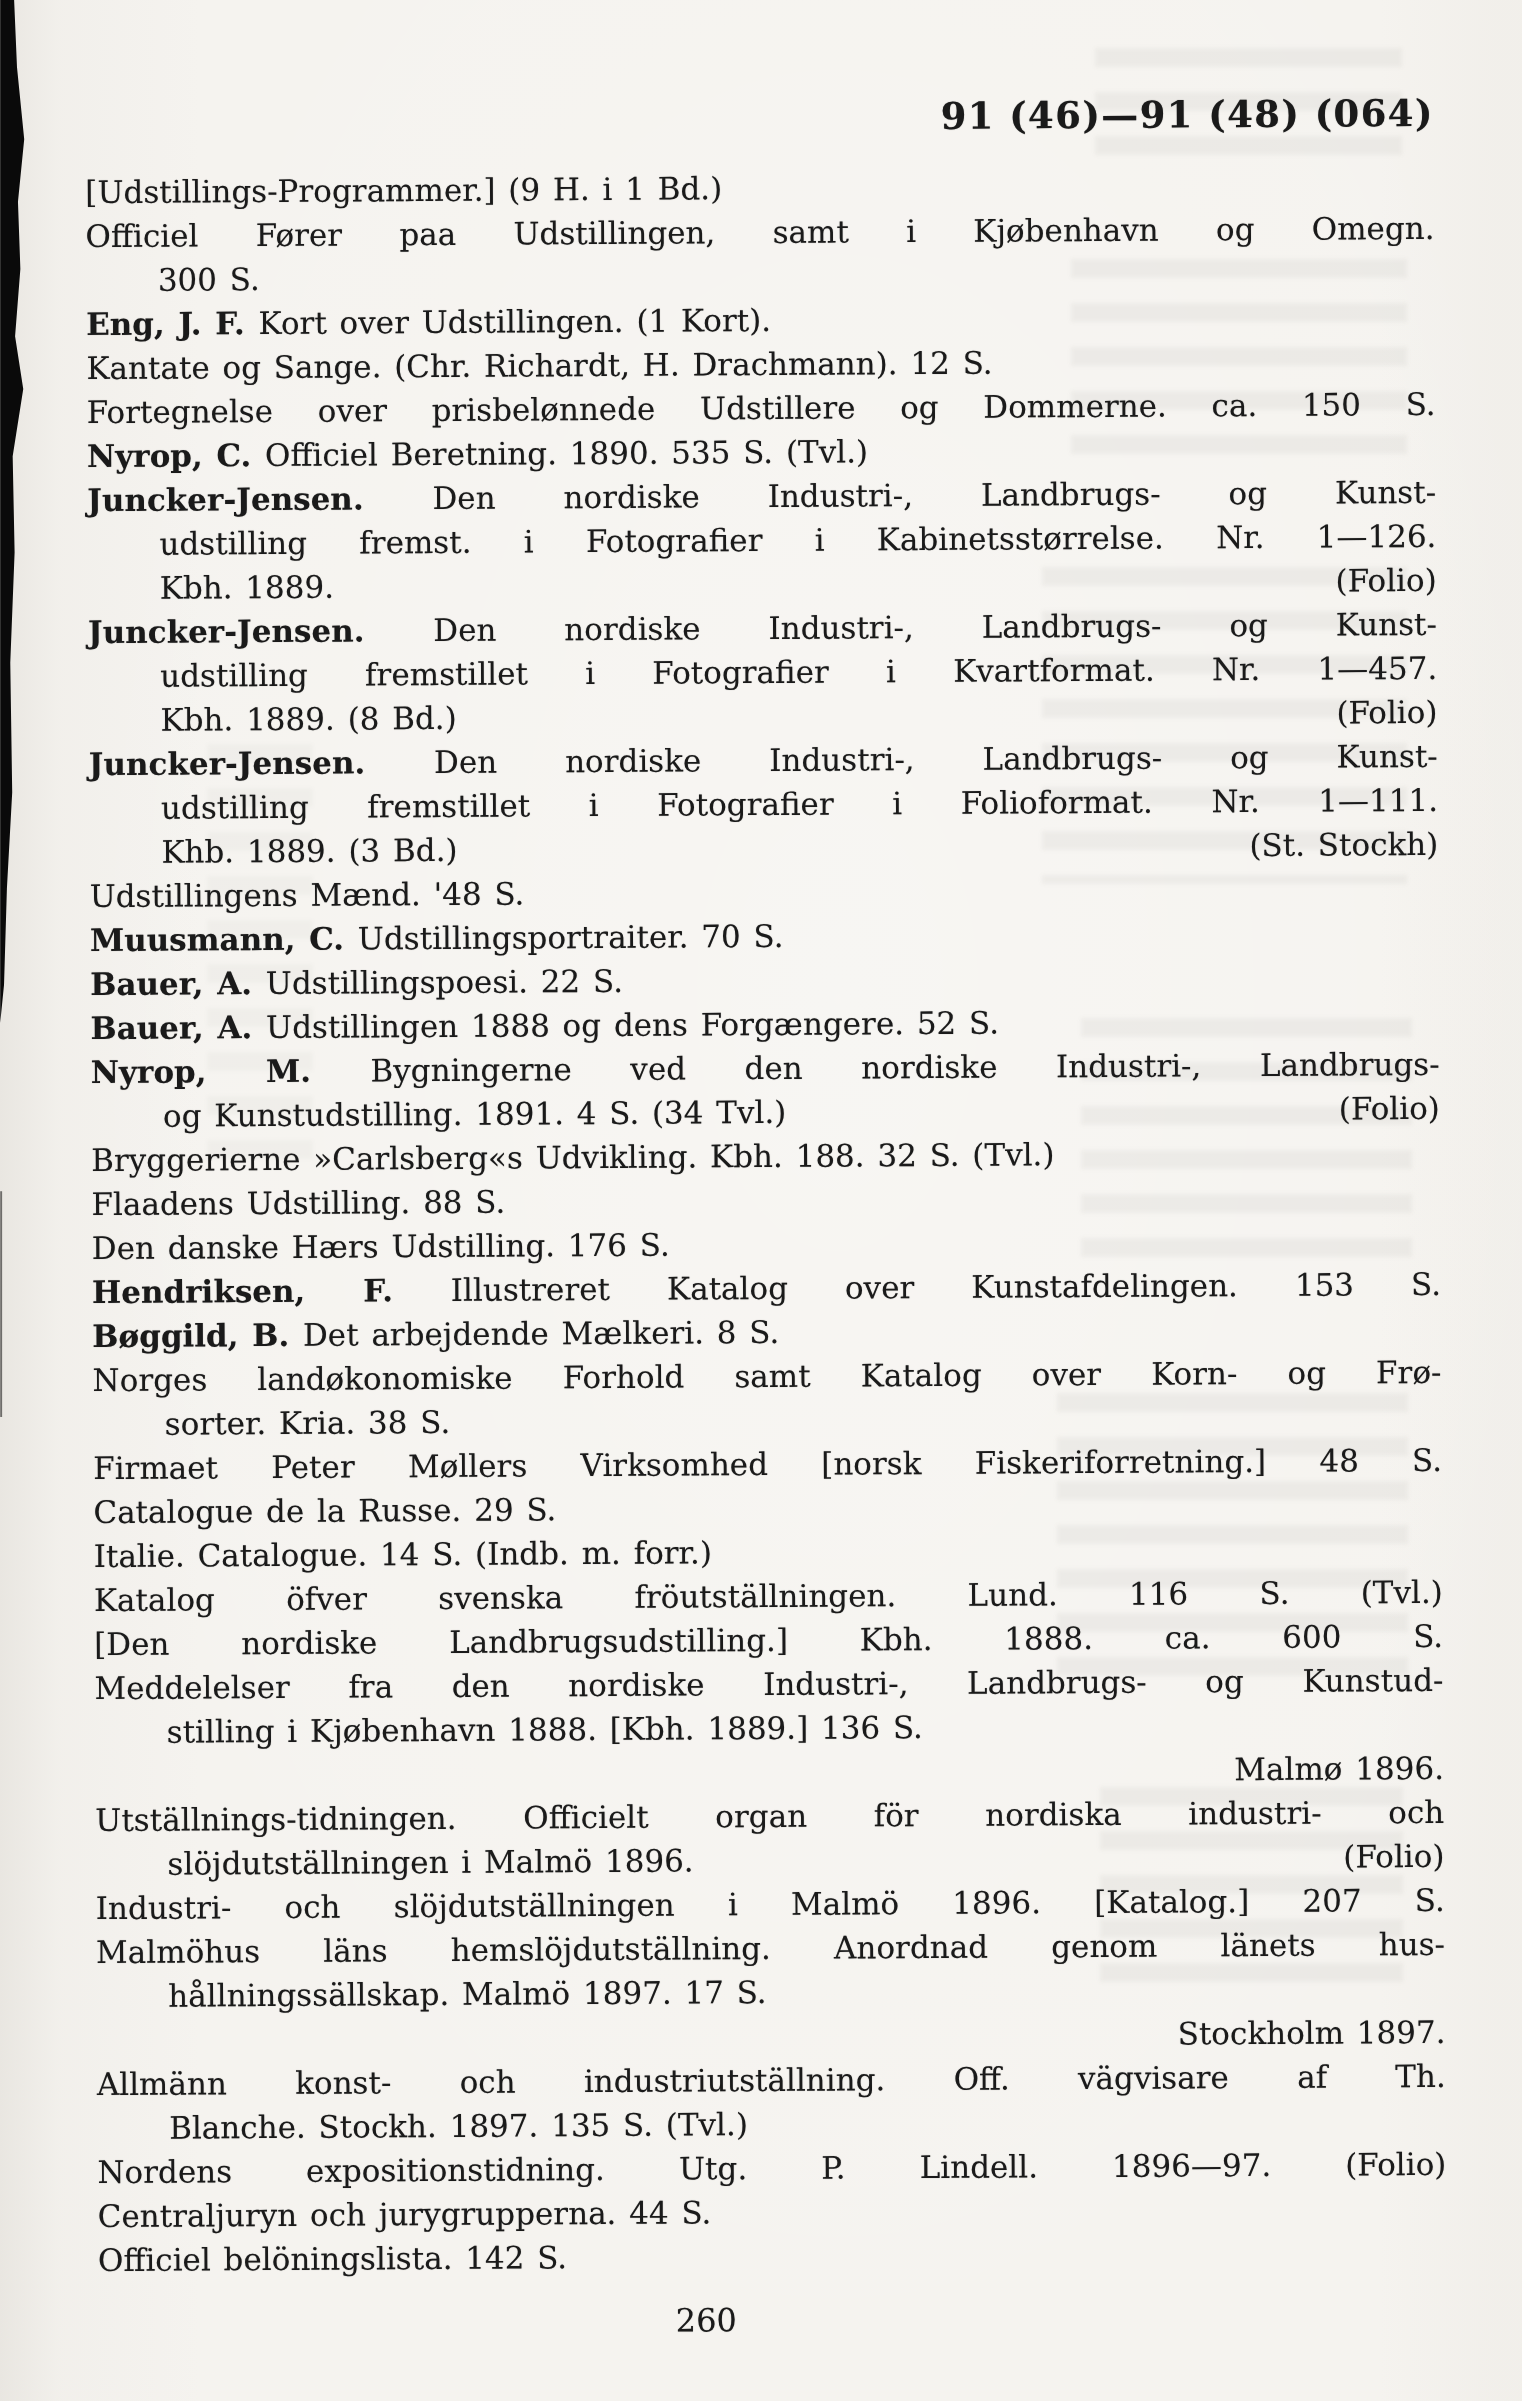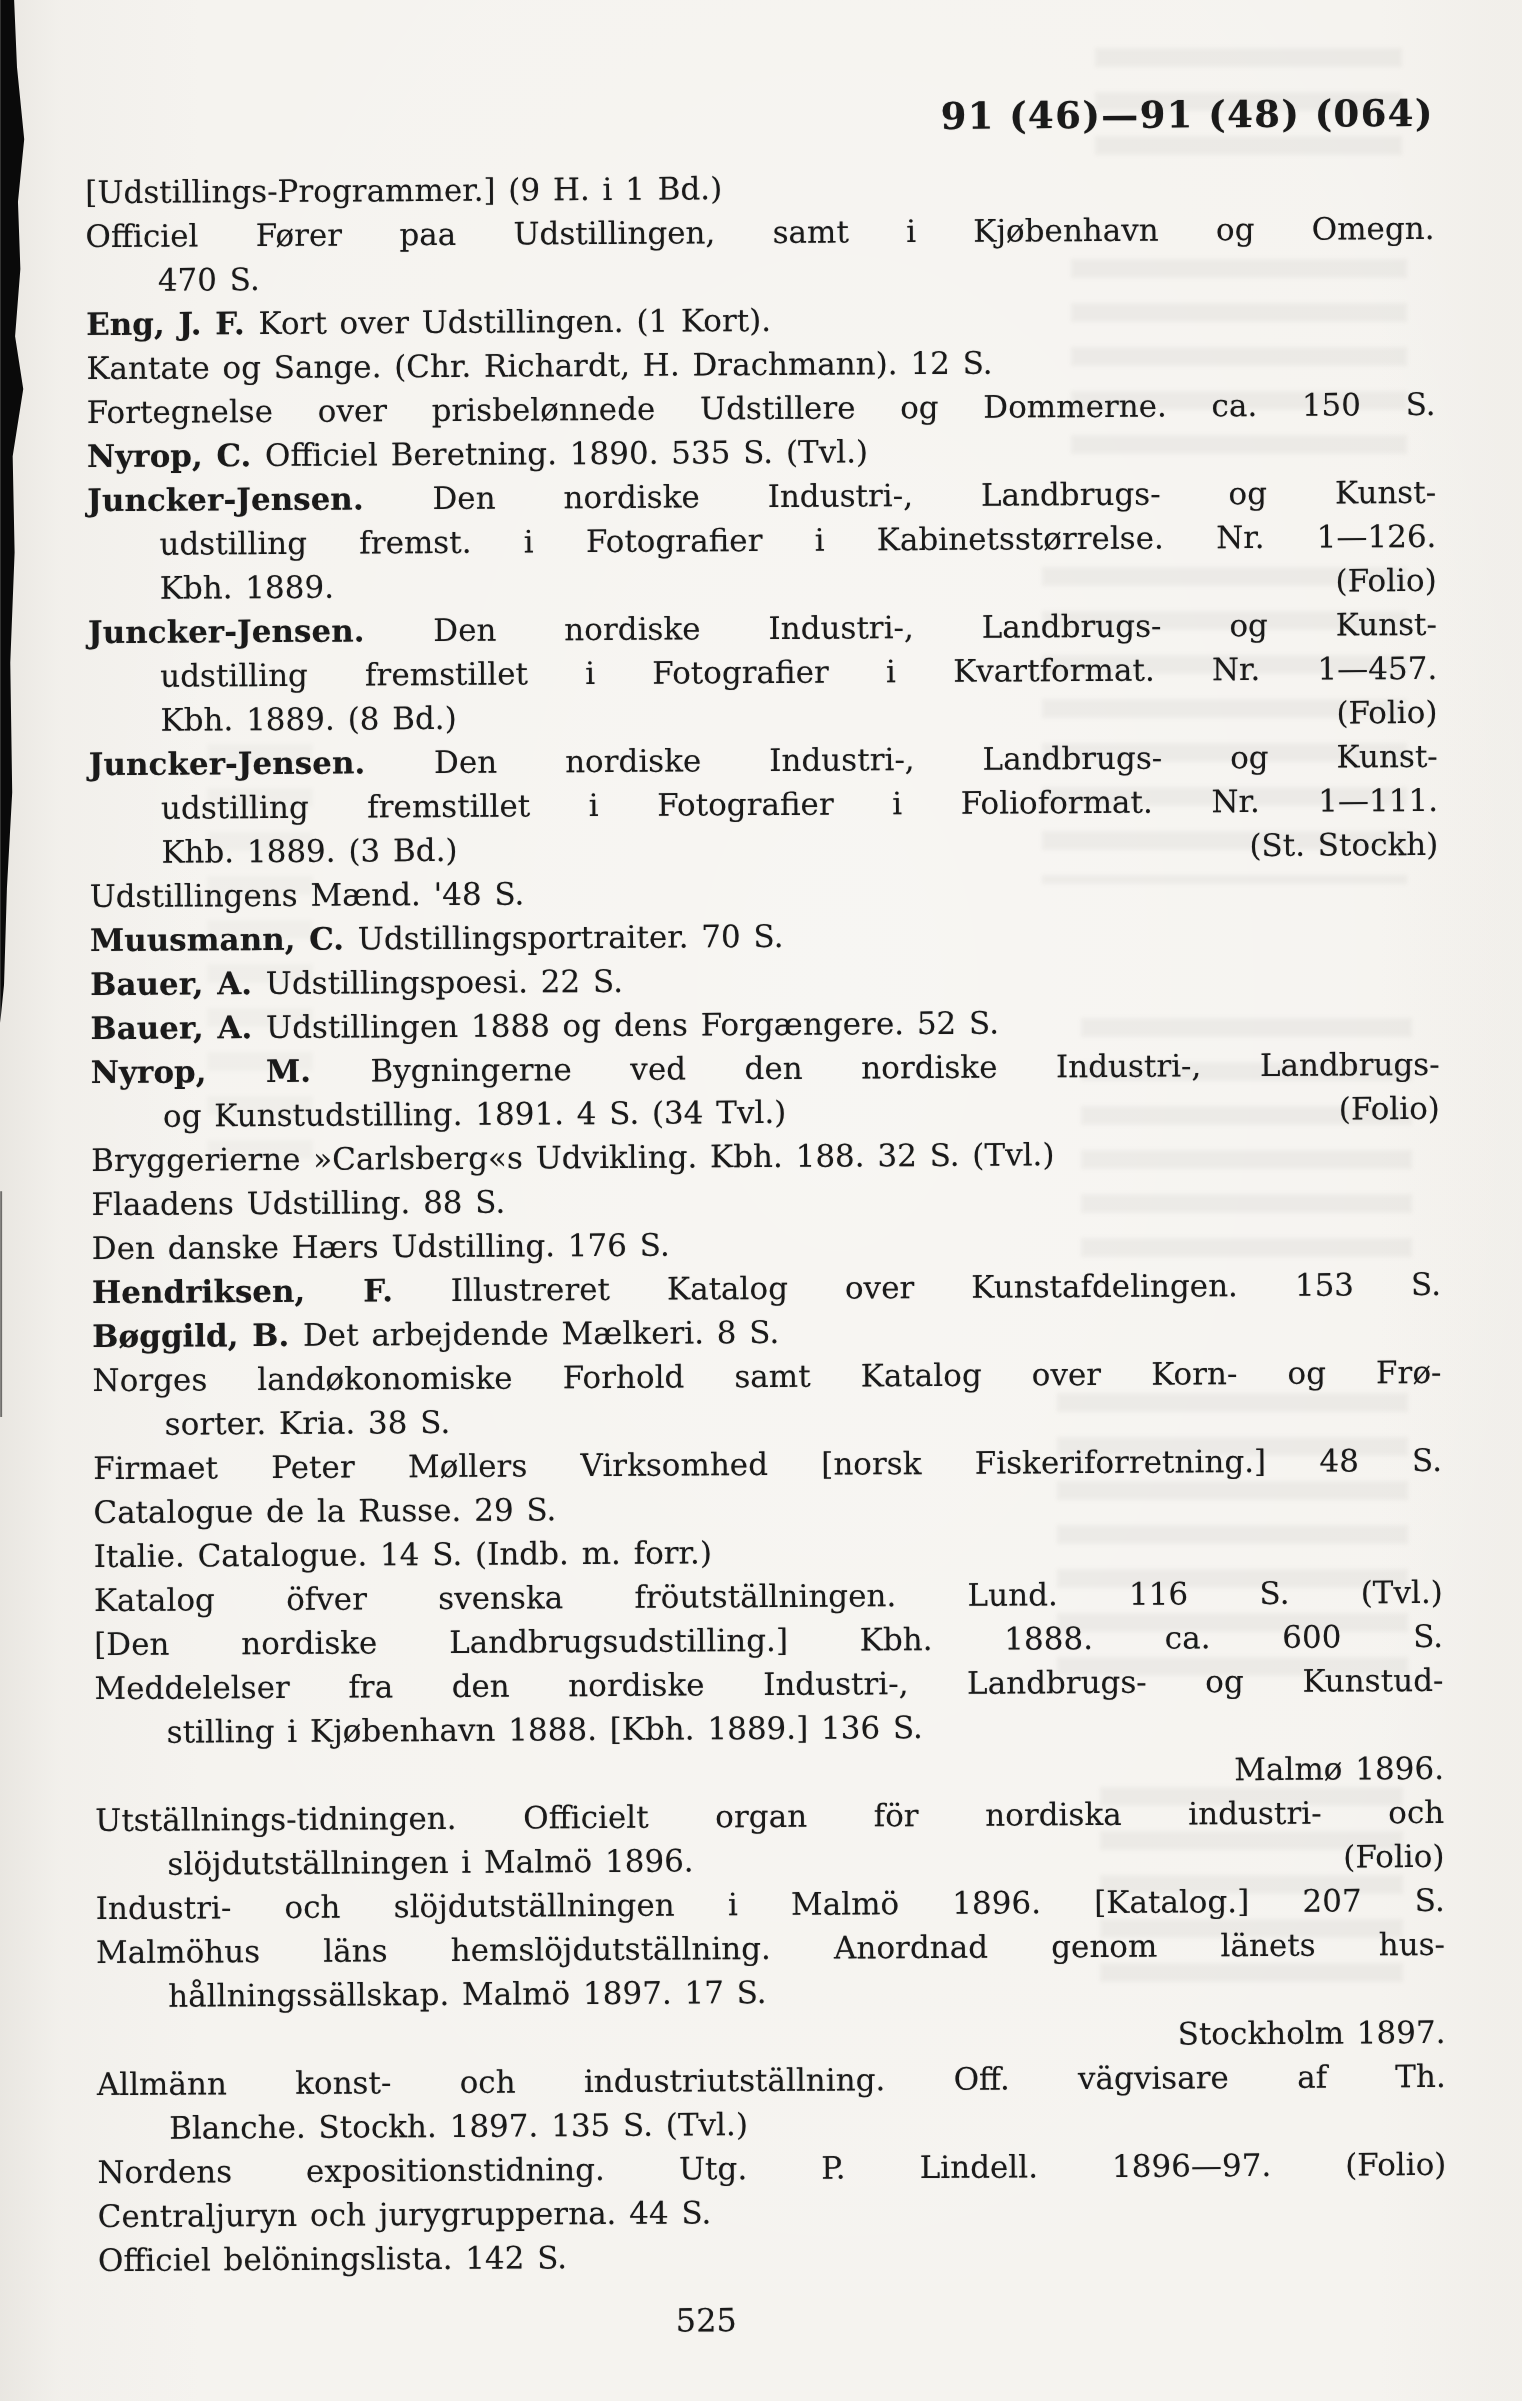--- a/index.html
+++ b/index.html
@@ -66,21 +66,21 @@
 <div class="ghost" style="left:1057px;top:1393px;width:351px;height:307px;"></div>
 <div class="ghost" style="left:1100px;top:1787px;width:303px;height:207px;"></div>
 <div class="ghost" style="left:207px;top:744px;width:106px;height:432px;opacity:.3;"></div>
 
 <div class="page-rotate">
   <div class="header">91 (46)—91 (48) (064)</div>
 
   <div class="textblock">
       <div class="ln"><span class="t">[Udstillings-Programmer.] (9 H. i 1 Bd.)</span></div>
       <div class="ln just"><span class="t">Officiel Fører paa Udstillingen, samt i Kjøbenhavn og Omegn.</span></div>
-      <div class="ln ind"><span class="t">470 S.</span></div>
+      <div class="ln ind"><span class="t">300 S.</span></div>
       <div class="ln"><span class="b">Eng, J. F. </span><span class="t">Kort over Udstillingen. (1 Kort).</span></div>
       <div class="ln"><span class="t">Kantate og Sange. (Chr. Richardt, H. Drachmann). 12 S.</span></div>
       <div class="ln just"><span class="t">Fortegnelse over prisbelønnede Udstillere og Dommerne. ca. 150 S.</span></div>
       <div class="ln"><span class="b">Nyrop, C. </span><span class="t">Officiel Beretning. 1890. 535 S. (Tvl.)</span></div>
       <div class="ln just"><span class="b">Juncker-Jensen. </span><span class="t">Den nordiske Industri-, Landbrugs- og Kunst-</span></div>
       <div class="ln ind just"><span class="t">udstilling fremst. i Fotografier i Kabinetsstørrelse. Nr. 1—126.</span></div>
       <div class="ln ind two">
         <span class="t">Kbh. 1889.</span>
         <span class="r">(Folio)</span>
       </div>
@@ -129,20 +129,20 @@
       <div class="ln just"><span class="t">Malmöhus läns hemslöjdutställning. Anordnad genom länets hus-</span></div>
       <div class="ln ind"><span class="t">hållningssällskap. Malmö 1897. 17 S.</span></div>
       <div class="ln rt"><span class="t">Stockholm 1897.</span></div>
       <div class="ln just"><span class="t">Allmänn konst- och industriutställning. Off. vägvisare af Th.</span></div>
       <div class="ln ind"><span class="t">Blanche. Stockh. 1897. 135 S. (Tvl.)</span></div>
       <div class="ln just"><span class="t">Nordens expositionstidning. Utg. P. Lindell. 1896—97. (Folio)</span></div>
       <div class="ln"><span class="t">Centraljuryn och jurygrupperna. 44 S.</span></div>
       <div class="ln"><span class="t">Officiel belöningslista. 142 S.</span></div>
     </div>
 
-  <div class="pageno">525</div>
+  <div class="pageno">260</div>
 </div>
 
 <svg class="scan-edge" width="34" height="1441" viewBox="0 0 70 3000">
   <polygon fill="#0a0a0a" points="0,0 29,0 35,140 50,290 37,420 42,560 31,700 48,810 26,950 30,1150 21,1380 25,1650 14,1850 8,2050 0,2130"></polygon>
   <rect x="0" y="2480" width="4" height="470" fill="#0a0a0a" opacity="0.55"></rect>
 </svg>
 
 
 </body></html>

